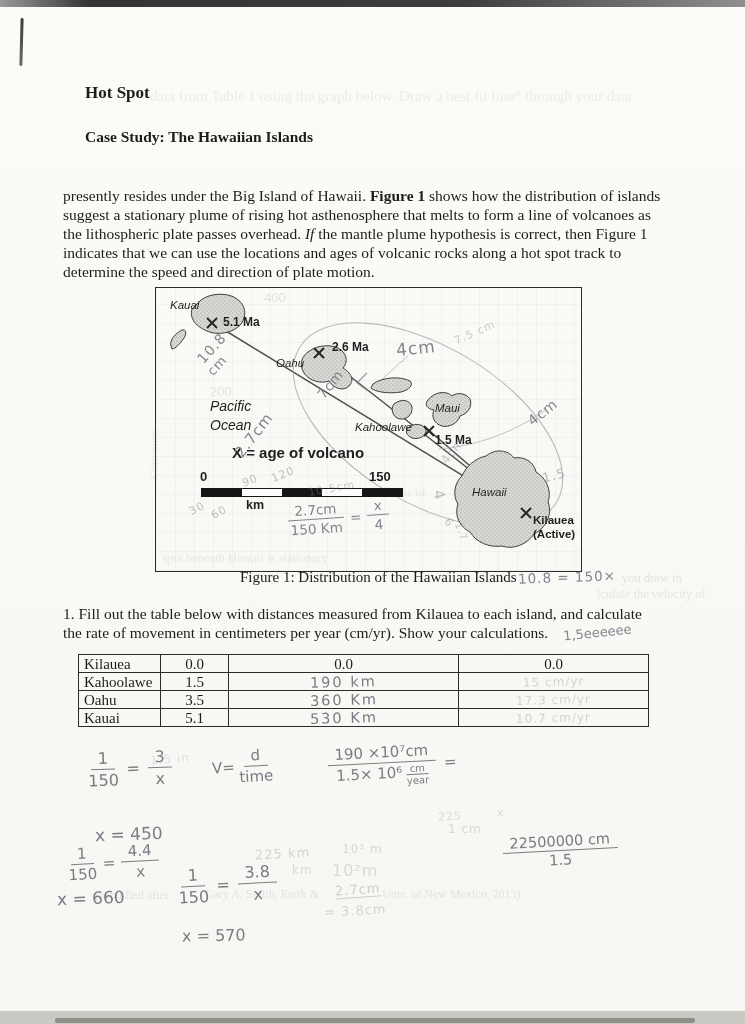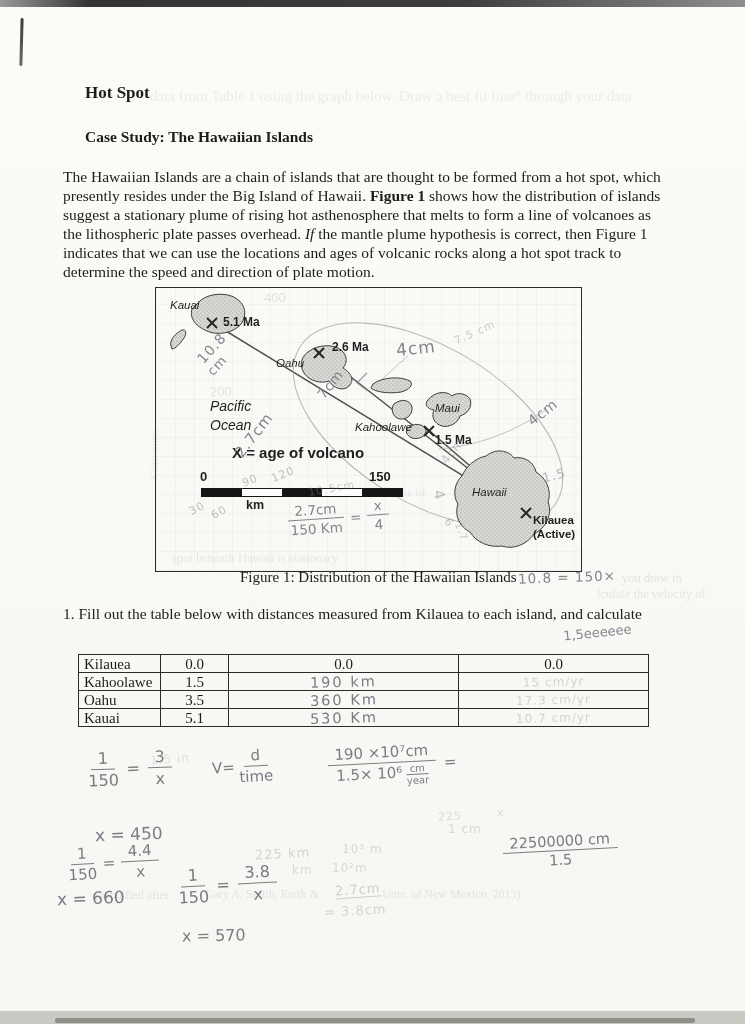--- a/index.html
+++ b/index.html
@@ -51,21 +51,21 @@
 <div class="page">
 
   <div class="scan-top"></div>
   <div class="staple"></div>
 
   <div class="gst" style="left:150px;top:88px;font-size:15px;opacity:.10;">data from Table 1 using the graph below.  Draw a best fit line* through your data</div>
 
   <div class="title">Hot Spot</div>
   <div class="subtitle">Case Study: The Hawaiian Islands</div>
 
-  <p class="intro"><span>The Hawaiian Islands are a chain of islands that are thought to be formed from a hot spot, which</span><br>
+  <p class="intro"><br>
     <span>presently resides under the Big Island of Hawaii.  </span><b>Figure 1</b><span> shows how the distribution of islands</span><br>
     <span>suggest a stationary plume of rising hot asthenosphere that melts to form a line of volcanoes as</span><br>
     <span>the lithospheric plate passes overhead.  </span><i>If</i><span> the mantle plume hypothesis is correct, then Figure 1</span><br>
     <span>indicates that we can use the locations and ages of volcanic rocks along a hot spot track to</span><br>
     <span>determine the speed and direction of plate motion.</span></p>
 
   <div class="figure">
     <svg width="425" height="283" viewBox="0 0 425 283">
       <defs>
         <pattern id="stip" width="4" height="4" patternUnits="userSpaceOnUse">
@@ -106,21 +106,21 @@
         <line x1="268" y1="138" x2="278" y2="148"></line>
           <line x1="278" y1="138" x2="268" y2="148"></line>
         <line x1="365" y1="220" x2="375" y2="230"></line>
           <line x1="375" y1="220" x2="365" y2="230"></line>
       </g>
     </svg>
 
     <div class="gst" style="left:108px;top:2px;font-size:13px;opacity:.16;font-family:'Liberation Sans',sans-serif;">400</div>
     <div class="gst" style="left:54px;top:96px;font-size:13px;opacity:.14;font-family:'Liberation Sans',sans-serif;">200</div>
     <div class="gst" style="left:175px;top:196px;font-size:13px;opacity:.11;">Age in millions of</div>
-    <div class="gst" style="left:16px;top:263px;font-size:12.5px;opacity:.12;">spot beneath Hawaii is stationary</div>
+    <div class="gst" style="left:6px;top:263px;font-size:12.5px;opacity:.12;">spot beneath Hawaii is stationary</div>
     <div class="gst" style="left:-28px;top:160px;font-size:11px;opacity:.09;transform:rotate(-90deg);font-family:'Liberation Sans',sans-serif;">Kilometers</div>
 
     <div class="lbl it" style="left:14px;top:11px;font-size:11.5px;">Kauai</div>
     <div class="lbl" style="left:67px;top:27px;font-size:12px;font-weight:600;">5.1 Ma</div>
     <div class="lbl it" style="left:120px;top:69px;font-size:11.5px;">Oahu</div>
     <div class="lbl" style="left:176px;top:52px;font-size:12px;font-weight:600;">2.6 Ma</div>
     <div class="lbl it" style="left:279px;top:114px;font-size:11.5px;">Maui</div>
     <div class="lbl it" style="left:199px;top:133px;font-size:11.5px;">Kahoolawe</div>
     <div class="lbl" style="left:279px;top:145px;font-size:12px;font-weight:600;">1.5 Ma</div>
     <div class="lbl it" style="left:316px;top:198px;font-size:11.5px;">Hawaii</div>
@@ -165,20 +165,21 @@
         </span>
     </div>
   </div>
 
   <div class="caption">Figure 1:  Distribution of the Hawaiian Islands</div>
   <div class="hwt" style="left:518px;top:569px;font-size:13.5px;transform:rotate(-2deg);">10.8 = 150×</div>
   <div class="gst" style="left:622px;top:571px;font-size:12.5px;opacity:.15;">you draw in</div>
   <div class="gst" style="left:597px;top:587px;font-size:12.5px;opacity:.13;">lculate the velocity of</div>
 
   <div class="q" style="top:604px;">1.  Fill out the table below with distances measured from Kilauea to each island, and calculate</div>
+  <div class="q" style="top:623px;">the rate of movement in centimeters per year (cm/yr). Show your calculations.</div>
   <div class="hwt" style="left:563px;top:625px;font-size:13px;transform:rotate(-6deg);letter-spacing:0;">1,5eeeeee</div>
 
   <table class="wtable">
     <colgroup>
         <col style="width:82px">
         <col style="width:68px">
         <col style="width:230px">
         <col style="width:190px">
       </colgroup>
     <tbody>
@@ -246,21 +247,21 @@
 
   <div class="calc" style="left:95px;top:824px;font-size:17px;transform:rotate(-2deg);">
       <span>x = 450</span>
     </div>
 
   <div class="hwt" style="left:438px;top:810px;font-size:11px;opacity:.25;transform:rotate(-4deg);">225</div>
   <div class="hwt" style="left:497px;top:806px;font-size:11px;opacity:.25;">x</div>
   <div class="hwt" style="left:255px;top:846px;font-size:13px;opacity:.3;transform:rotate(-3deg);">225 km</div>
   <div class="hwt" style="left:342px;top:842px;font-size:12px;opacity:.28;">10³ m</div>
   <div class="hwt" style="left:292px;top:863px;font-size:12px;opacity:.26;">km</div>
-  <div class="hwt" style="left:332px;top:861px;font-size:12px;opacity:.26;">10²m</div>
+  <div class="hwt" style="left:332px;top:861px;font-size:16px;opacity:.26;">10²m</div>
   <div class="hwt" style="left:448px;top:822px;font-size:12px;opacity:.28;">1 cm</div>
 
   <div class="calc" style="left:68px;top:843px;font-size:15px;transform:rotate(-3deg);gap:6px;">
     <span class="frac">
         <span class="top">1</span>
         <span class="bot">150</span>
       </span>
     <span>=</span>
     <span class="frac">
         <span class="top">4.4</span>

